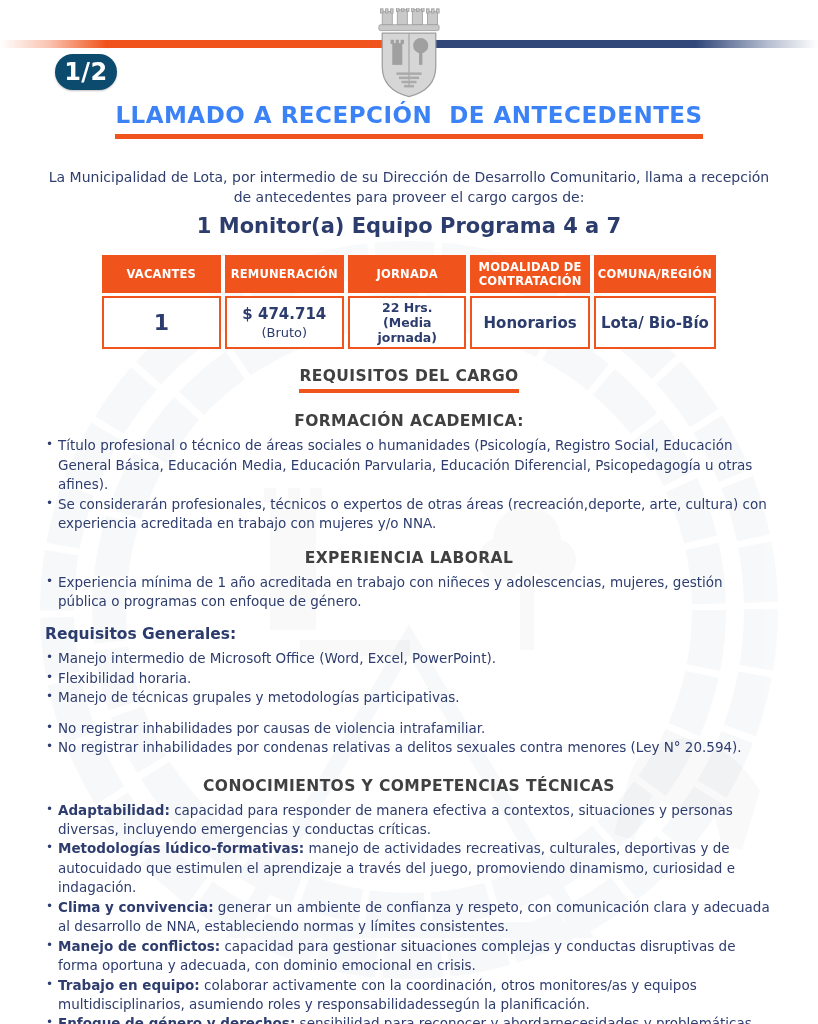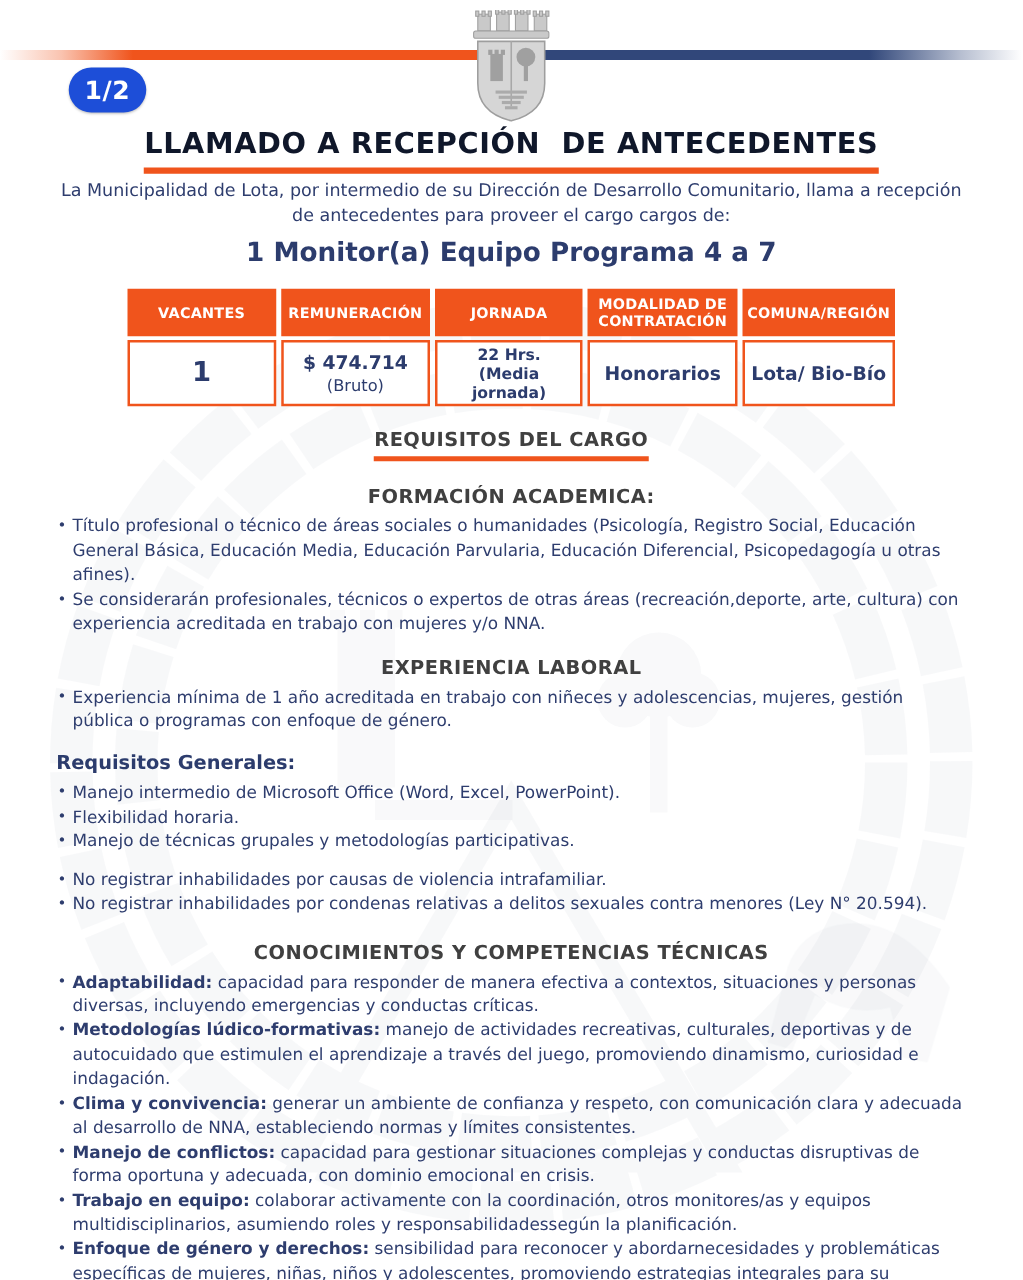--- a/index.html
+++ b/index.html
@@ -15,35 +15,35 @@
   .stripe {
     position:absolute; top:40px; left:0; width:818px; height:8px;
     background:linear-gradient(90deg,
       rgba(240,84,28,0) 0%, rgba(240,84,28,.35) 6%,
       #f0541c 13%, #f0541c 52%,
       #31477a 52%, #31477a 85%,
       rgba(49,71,122,.35) 94%, rgba(49,71,122,0) 100%);
   }
   .page-badge {
     position:absolute; top:54px; left:55px; width:62px; height:36px;
-    background:#1d4ed8; color:#fff; border-radius:18px;
+    background:#0c4a6e; color:#fff; border-radius:18px;
     display:flex; align-items:center; justify-content:center;
-    font-weight:bold; font-size:20px; letter-spacing:.5px;
+    font-weight:bold; font-size:24px; letter-spacing:.5px;
     box-shadow:0 1px 2px rgba(0,0,0,.25);
   }
   .crest { position:absolute; top:8px; left:50%; transform:translateX(-50%); }
   .content { position:absolute; top:102px; left:0; width:818px; }
   .title-wrap { text-align:center; }
   .doc-title {
-    display:inline-block; font-size:23px; font-weight:bold; color:#0f172a;
+    display:inline-block; font-size:23px; font-weight:bold; color:#3b82f6;
     letter-spacing:.5px; white-space:pre-wrap;
     padding-bottom:6px; border-bottom:5px solid #f0541c;
   }
   .intro {
-    margin:4px auto 0; width:730px; text-align:center;
+    margin:28px auto 0; width:730px; text-align:center;
     font-size:14px; line-height:1.45; color:#2e3d6e;
   }
   .position-title {
     margin-top:6px; text-align:center;
     font-size:21px; font-weight:bold; color:#2c3c6d;
   }
   
   .job-table { width:622px; margin:14px auto 0; border-collapse:separate; border-spacing:4px 3px; }
   .job-table th {
     background:#f0541c; color:#ffffff; font-size:11.5px; font-weight:bold;

